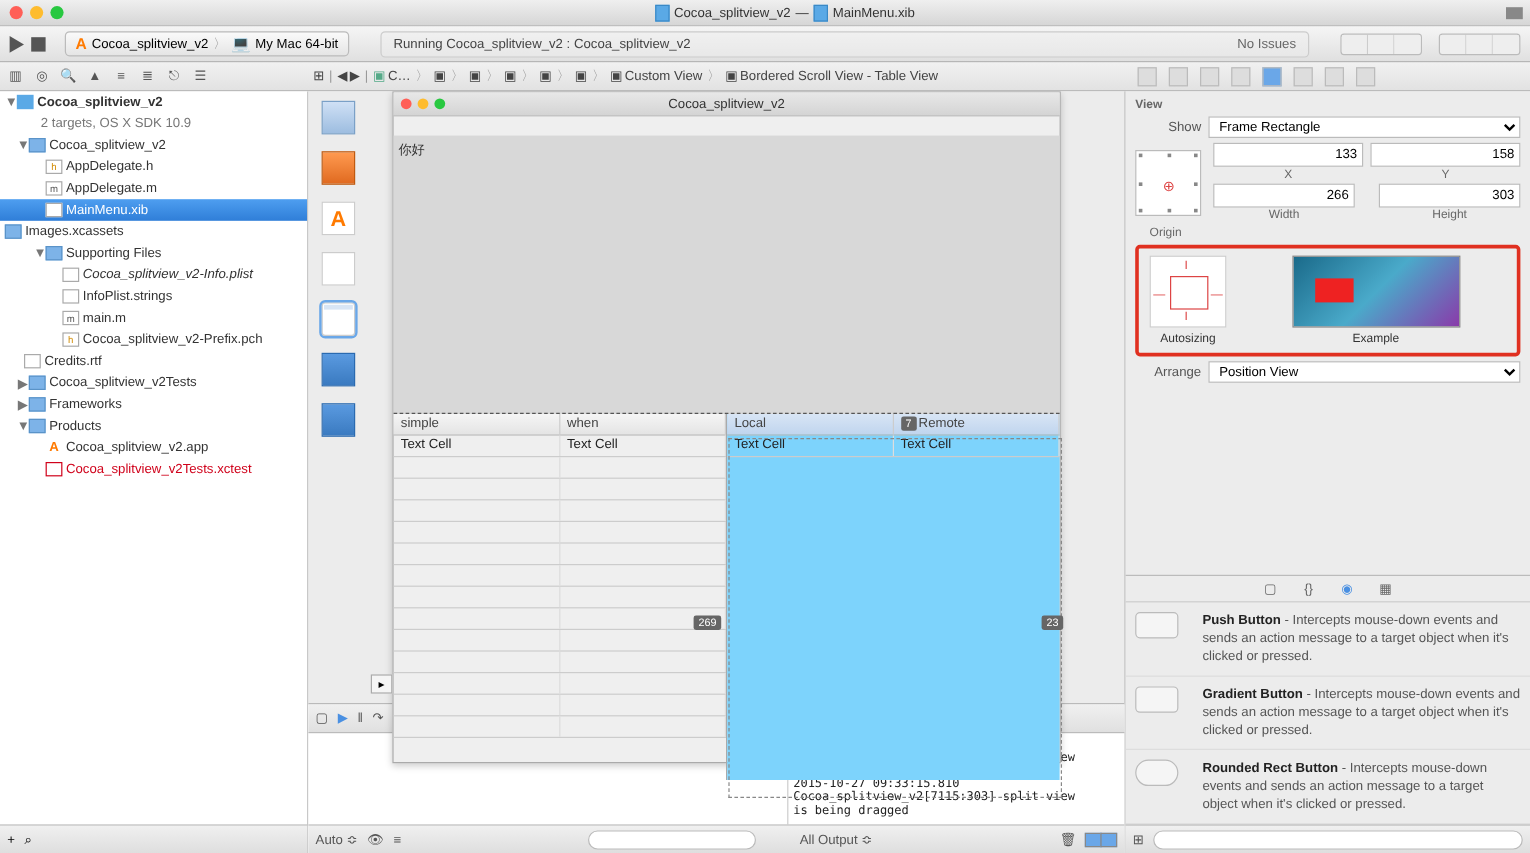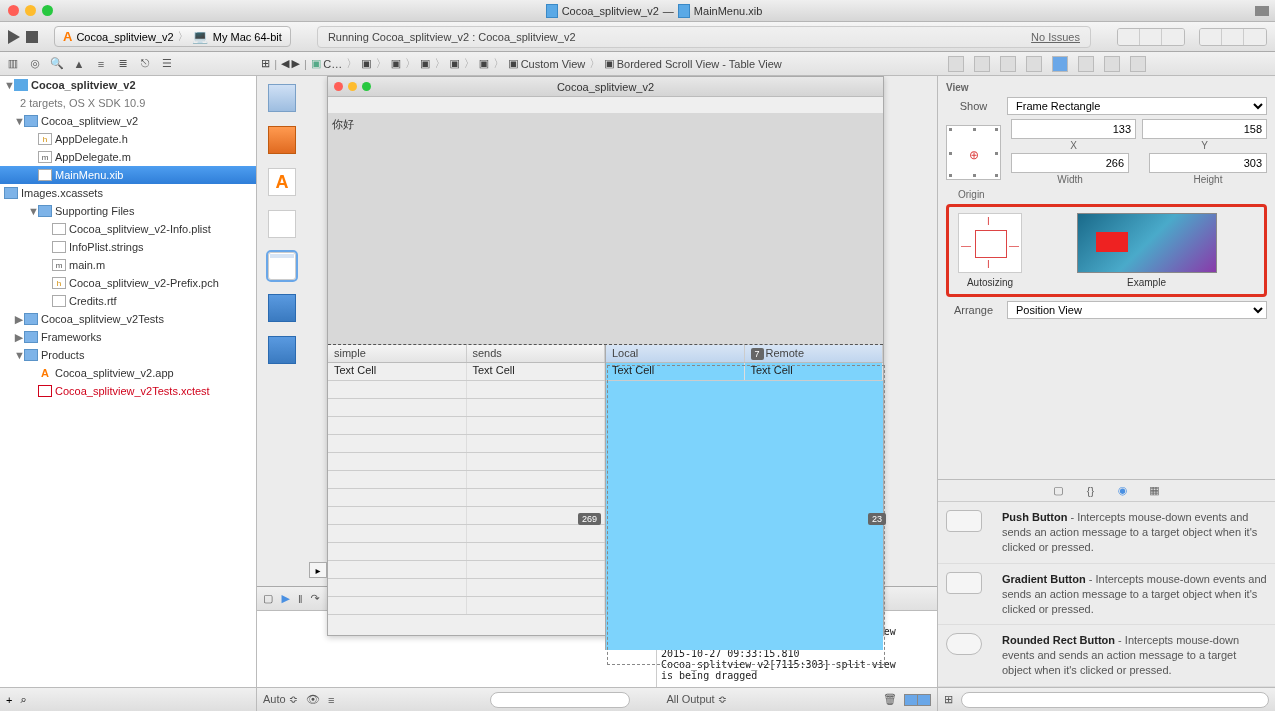--- a/index.html
+++ b/index.html
@@ -11,21 +11,21 @@
 .tl.red{background:#ff5f57;} .tl.yel{background:#febc2e;} .tl.grn{background:#28c840;}
 .titlebar .title { flex:1; text-align:center; color:#333; font-size:12px; display:flex; justify-content:center; align-items:center; gap:4px;}
 .doc-icon{width:12px;height:14px;background:#5aa9e6;border:1px solid #3a89c6;display:inline-block;}
 .fs-icon{width:14px;height:10px;background:#888;}
 .toolbar { height:30px; background:linear-gradient(#f5f5f5,#e0e0e0); border-bottom:1px solid #aaa; display:flex; align-items:center; padding:0 8px; gap:6px;}
 .run-btn{width:0;height:0;border-left:12px solid #555;border-top:7px solid transparent;border-bottom:7px solid transparent;}
 .stop-btn{width:12px;height:12px;background:#555;}
 .scheme{display:flex;align-items:center;gap:4px;background:linear-gradient(#fafafa,#e5e5e5);border:1px solid #bbb;border-radius:4px;padding:2px 8px;margin-left:10px;}
 .a-icon{color:#ff7a00;font-weight:bold;font-size:13px;}
 .status-pill{flex:1;margin:0 20px;height:22px;background:linear-gradient(#f0f0f0,#e8e8e8);border:1px solid #ccc;border-radius:4px;display:flex;align-items:center;padding:0 10px;color:#444;}
-.status-pill .noissues{margin-left:auto;color:#666;text-decoration:underline;}
+.status-pill .noissues{margin-left:auto;color:#666;}
 .tb-right{display:flex;gap:2px;align-items:center;}
 .seg{display:flex;border:1px solid #bbb;border-radius:3px;overflow:hidden;}
 .seg div{width:22px;height:16px;background:#eee;border-right:1px solid #ccc;display:flex;align-items:center;justify-content:center;}
 .seg div:last-child{border:none;}
 .seg .on{background:#cfe3ff;}
 .sq{width:10px;height:10px;border:1px solid #666;}
 .bar2 { height:24px; background:linear-gradient(#f1f1f1,#e2e2e2); border-bottom:1px solid #bbb; display:flex; align-items:center; }
 .bar2 .left{width:257px;display:flex;align-items:center;gap:8px;padding-left:6px;}
 .bar2 .left svg,.bar2 .left .ic{width:14px;height:14px;display:flex;align-items:center;justify-content:center;color:#555;}
 .bar2 .jump{flex:1;display:flex;align-items:center;gap:2px;padding-left:4px;color:#444;overflow:hidden;white-space:nowrap;}
@@ -80,21 +80,21 @@
 .canvas-btn{position:absolute;left:2px;bottom:8px;width:18px;height:16px;background:#f5f5f5;border:1px solid #aaa;display:flex;align-items:center;justify-content:center;font-size:10px;}
 .dbg{height:125px;border-top:1px solid #aaa;background:#fff;display:flex;flex-direction:column;}
 .dbg-tb{height:24px;background:linear-gradient(#f0f0f0,#e0e0e0);border-bottom:1px solid #bbb;display:flex;align-items:center;gap:8px;padding:0 6px;color:#555;}
 .dbg-body{flex:1;display:flex;}
 .dbg-vars{flex:0 0 400px;border-right:1px solid #ccc;}
 .dbg-con{flex:1;font-family:Menlo,monospace;font-size:10px;color:#222;padding:4px;white-space:pre;overflow:hidden;}
 .inspector{width:337px;background:#ececec;display:flex;flex-direction:column;}
 .insp-section{padding:6px 8px;color:#333;}
 .insp-section h4{font-size:10px;color:#666;font-weight:bold;margin-bottom:4px;}
 .insp-row{display:flex;align-items:center;gap:6px;margin-bottom:4px;}
-.insp-row label{width:55px;text-align:center;font-size:11px;color:#555;}
+.insp-row label{width:55px;text-align:right;font-size:11px;color:#555;}
 .insp-row select,.insp-row input{flex:1;font-size:11px;border:1px solid #bbb;background:#fff;height:18px;padding:0 4px;}
 .xy-grid{display:flex;gap:6px;}
 .xy-grid .g{flex:1;}
 .xy-grid input{width:100%;text-align:right;height:20px;}
 .xy-grid .lbl{text-align:center;font-size:10px;color:#666;margin-top:1px;}
 .originbox{width:55px;height:55px;border:1px solid #bbb;background:#fff;position:relative;margin-right:4px;}
 .originbox .dot{position:absolute;width:3px;height:3px;background:#888;}
 .auto-ex{display:flex;gap:10px;border:3px solid #e03020;border-radius:4px;padding:6px;margin:4px 0;}
 .auto-box{flex:0 0 70px;text-align:center;}
 .auto-ctrl{width:64px;height:60px;border:1px solid #ccc;background:#fff;margin:0 auto 4px;position:relative;}
@@ -232,21 +232,21 @@
  </div>
 
  <div class="body">
   <div class="navigator">
    <div class="nav-tree">
     <div class="row">
             <span class="disc">▼</span>
             <span class="fi proj"></span>
             <b>Cocoa_splitview_v2</b>
           </div>
-    <div class="row sub" style="padding-left:20px;align-items:center;">
+    <div class="row sub" style="padding-left:34px;align-items:center;">
             <span>2 targets, OS X SDK 10.9</span>
           </div>
     <div class="row" style="padding-left:14px;">
             <span class="disc">▼</span>
             <span class="fi fold"></span>
             <span>Cocoa_splitview_v2</span>
           </div>
     <div class="row" style="padding-left:38px;">
             <span class="fi hfile">h</span>
             <span>AppDelegate.h</span>
@@ -261,37 +261,37 @@
           </div>
     <div class="row" style="align-items:center;">
             <span class="fi fold"></span>
             <span>Images.xcassets</span>
           </div>
     <div class="row" style="padding-left:28px;">
             <span class="disc">▼</span>
             <span class="fi fold"></span>
             <span>Supporting Files</span>
           </div>
-    <div class="row" style="padding-left:52px;">
+    <div class="row" style="padding-left:52px;font-style:italic;">
             <span class="fi mfile"></span>
             <span>Cocoa_splitview_v2-Info.plist</span>
           </div>
     <div class="row" style="padding-left:52px;">
             <span class="fi mfile"></span>
             <span>InfoPlist.strings</span>
           </div>
     <div class="row" style="padding-left:52px;">
             <span class="fi mfile">m</span>
             <span>main.m</span>
           </div>
     <div class="row" style="padding-left:52px;">
             <span class="fi hfile">h</span>
             <span>Cocoa_splitview_v2-Prefix.pch</span>
           </div>
-    <div class="row" style="padding-left:52px;">
+    <div class="row" style="padding-left:20px;">
             <span class="fi mfile"></span>
             <span>Credits.rtf</span>
           </div>
     <div class="row" style="padding-left:14px;">
             <span class="disc">▶</span>
             <span class="fi fold"></span>
             <span>Cocoa_splitview_v2Tests</span>
           </div>
     <div class="row" style="padding-left:14px;">
             <span class="disc">▶</span>
@@ -339,21 +339,21 @@
                   <div style="background:#28c840;"></div>
                 </div>
                 <span>Cocoa_splitview_v2</span>
               </div>
       <div class="ib-body">
        <div class="ib-top"><span>你好</span></div>
        <div class="ib-tables">
         <div class="ib-tbl">
          <div class="ib-thead">
                       <div>simple</div>
-                      <div>sends</div>
+                      <div>when</div>
                     </div>
          <div class="ib-trow">
                       <div>Text Cell</div>
                       <div>Text Cell</div>
                     </div>
          <div class="ib-trow">
                       <div></div>
                       <div></div>
                     </div>
                     <div class="ib-trow">

